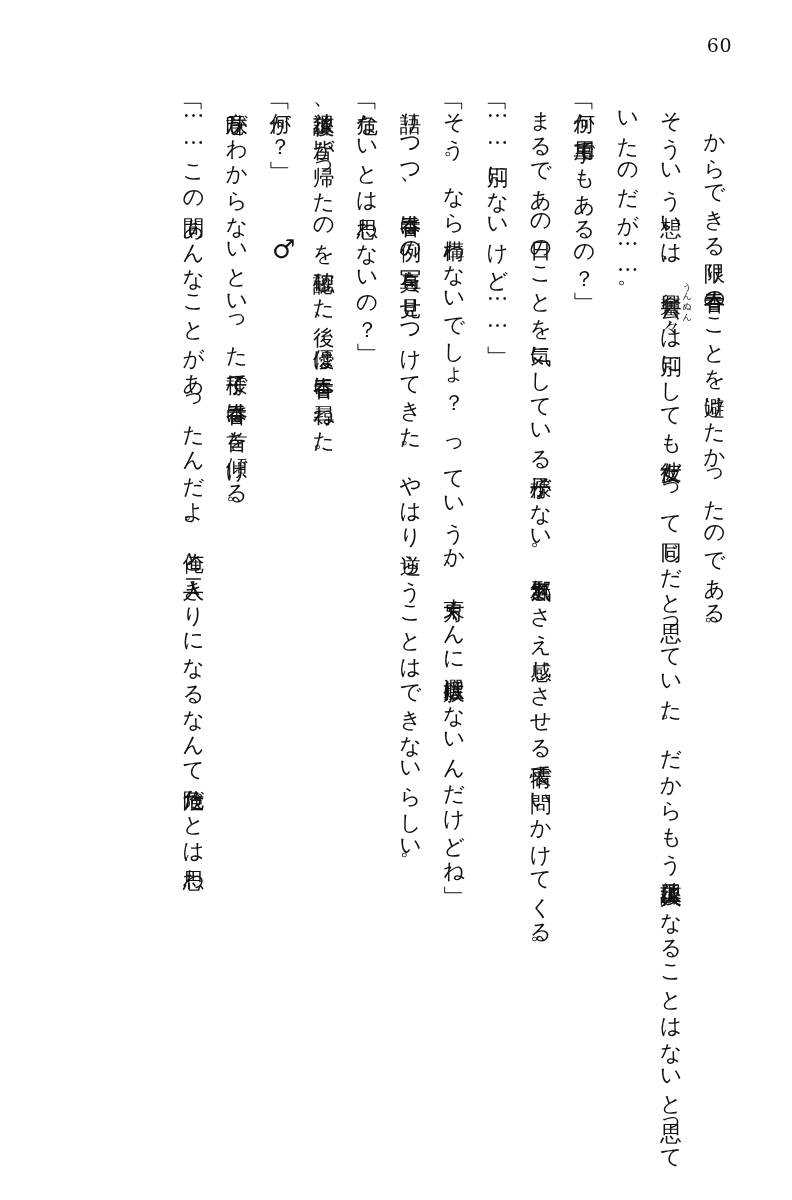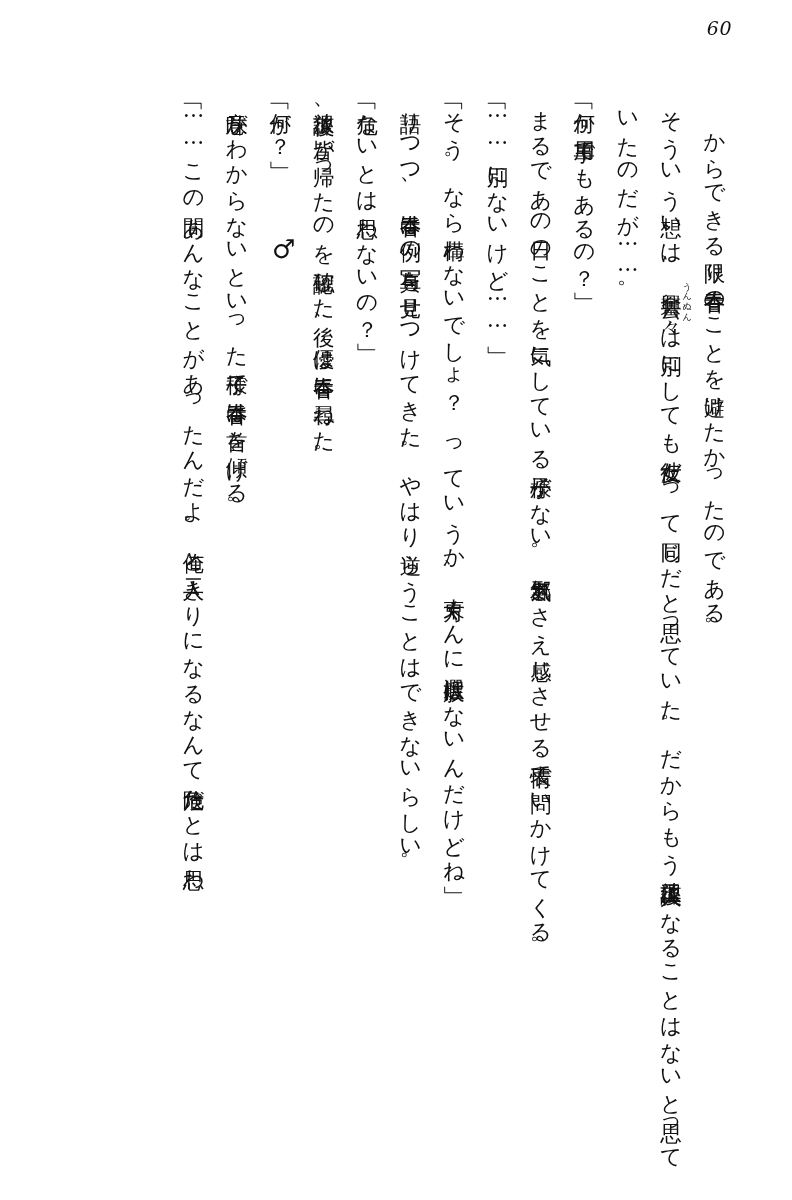--- a/index.html
+++ b/index.html
@@ -11,24 +11,23 @@
     position: relative;
     width: 792px;
     height: 1200px;
     background: #ffffff;
     overflow: hidden;
     font-family: "DejaVu Serif", "Liberation Serif", serif;
     color: #111111;
   }
   .page-number {
     position: absolute;
-    top: 17px;
+    top: 34px;
     right: 60px;
     font-size: 19px;
-    font-style: italic;
     font-family: "DejaVu Serif", "Liberation Serif", serif;
     color: #111111;
     letter-spacing: 0.5px;
   }
   .body-text {
     position: absolute;
     top: 96px;
     right: 56px;
     left: 40px;
     bottom: 40px;

